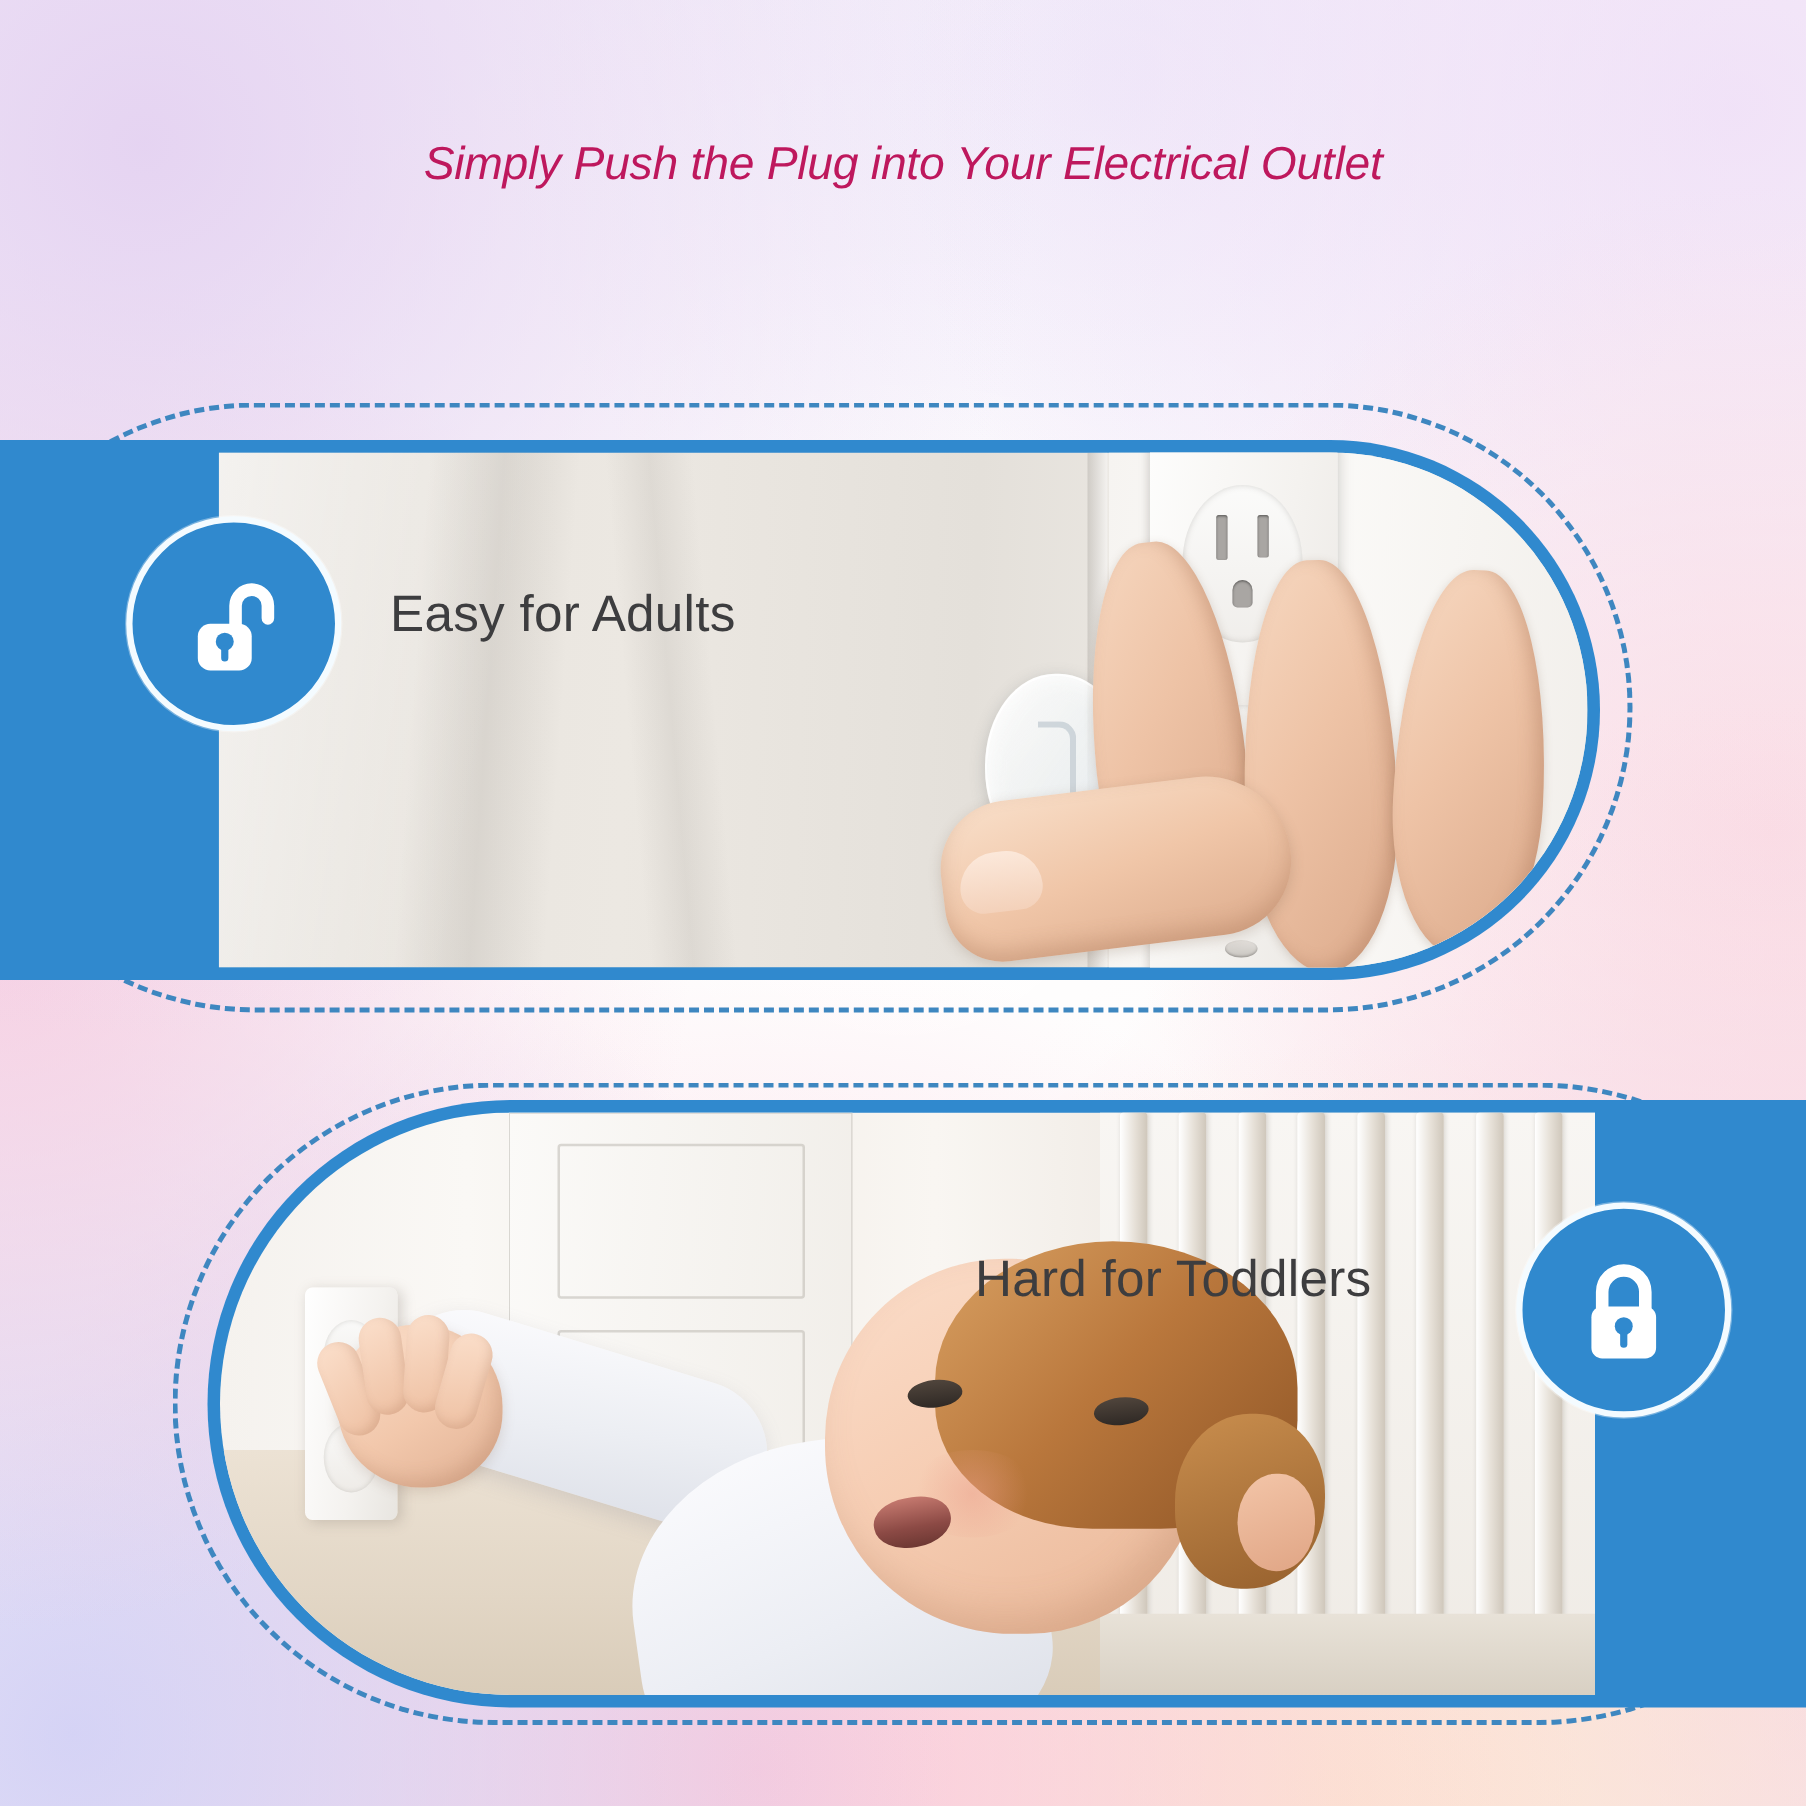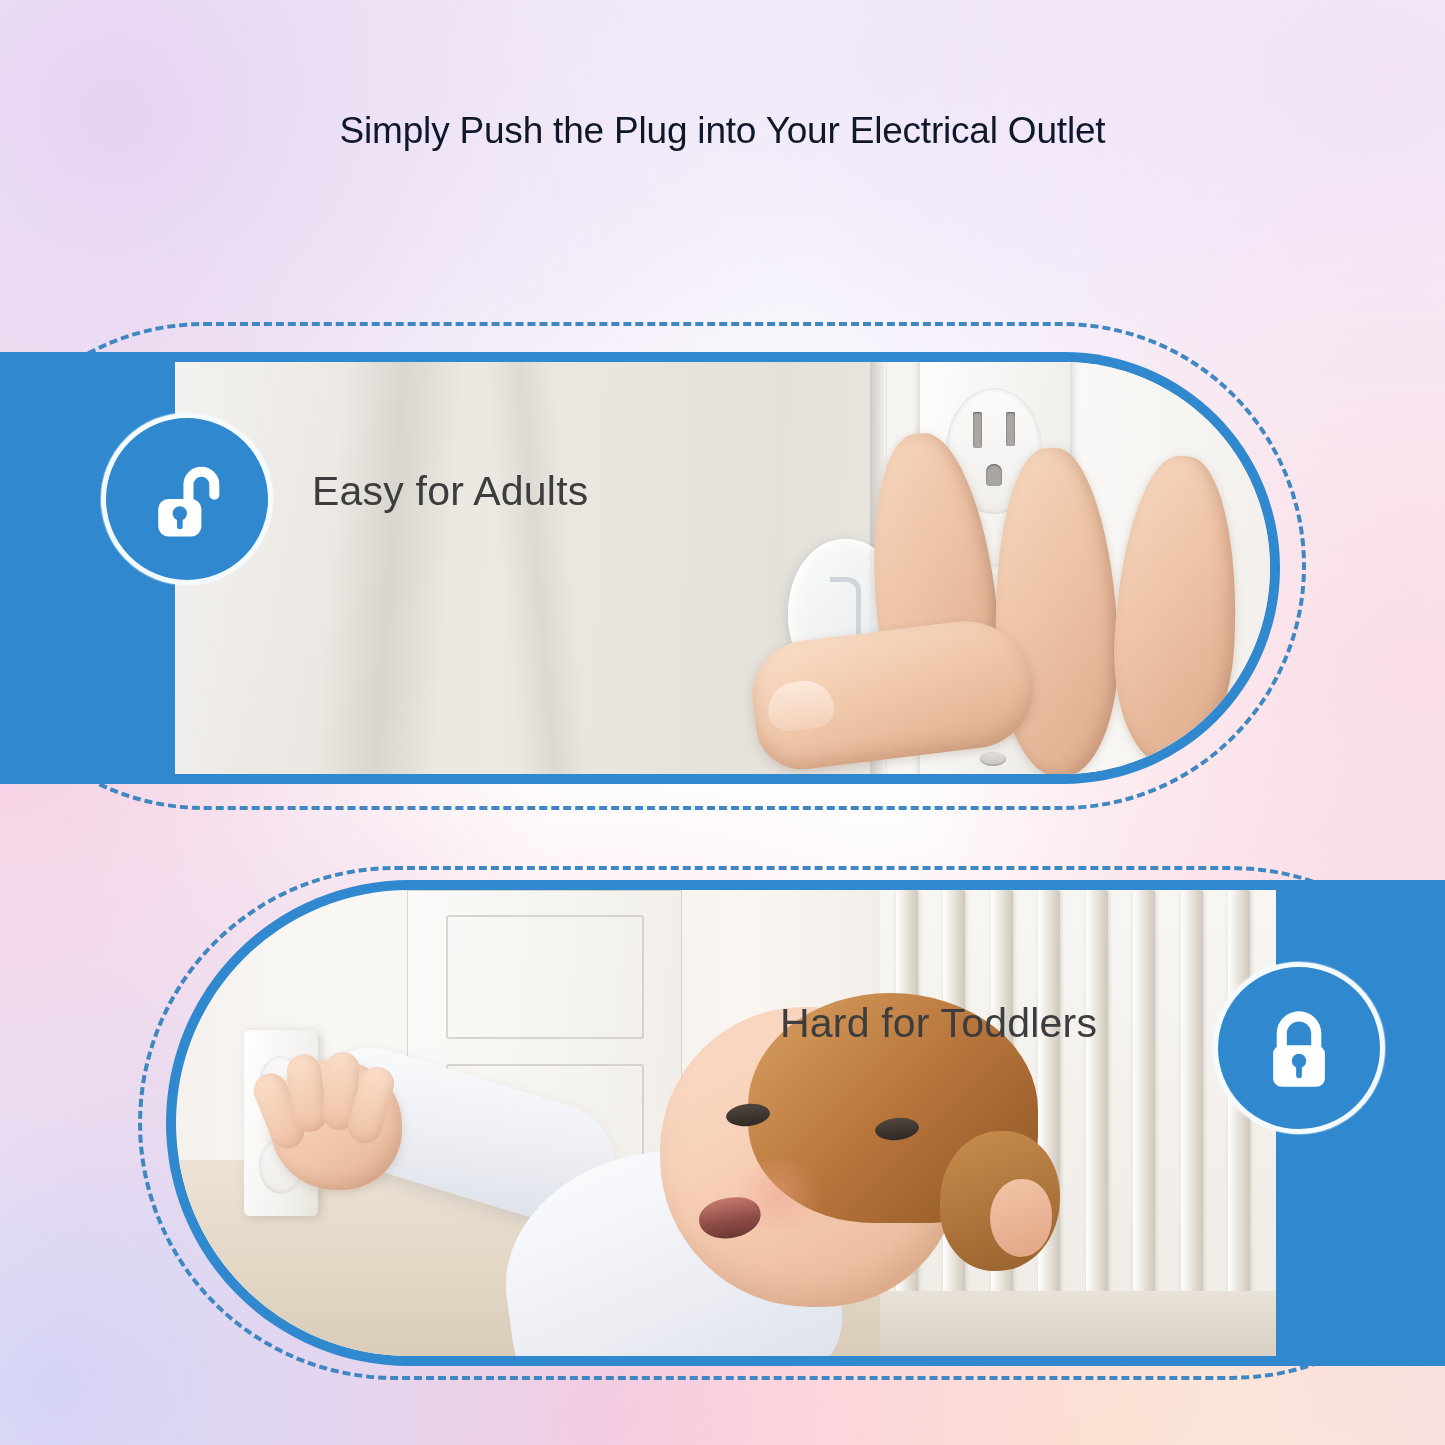--- a/index.html
+++ b/index.html
@@ -43,22 +43,23 @@
     font-size: 62px;
     font-weight: 700;
     letter-spacing: 1px;
     color: #2f86c8;
     line-height: 1.05;
   }
   #subtitle {
     margin-top: 22px;
     font-size: 37px;
     font-weight: 400;
-    color: #0f172a;
+    color: #be185d;
     letter-spacing: -0.2px;
+    font-style: italic;
   }
 
   
   .panel {
     position: absolute;
   }
 
   
   .dash {
     position: absolute;

